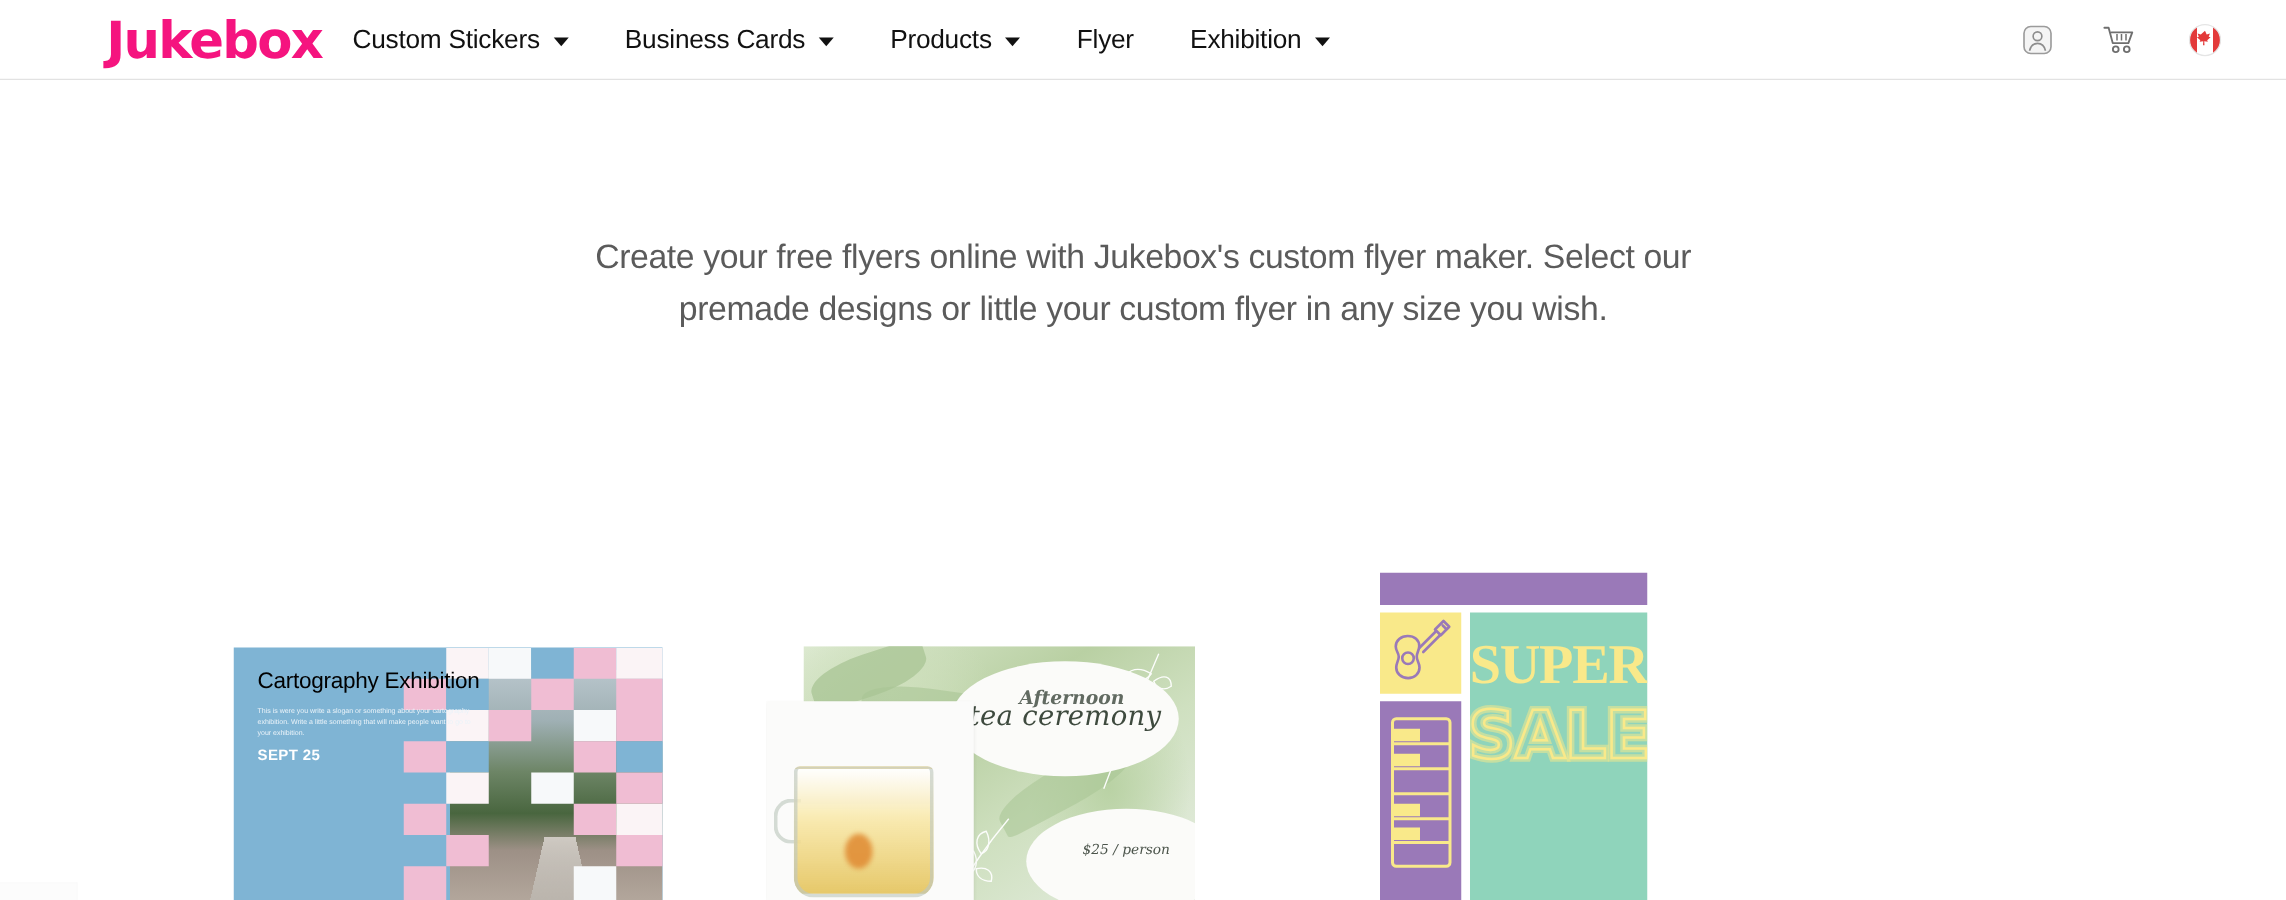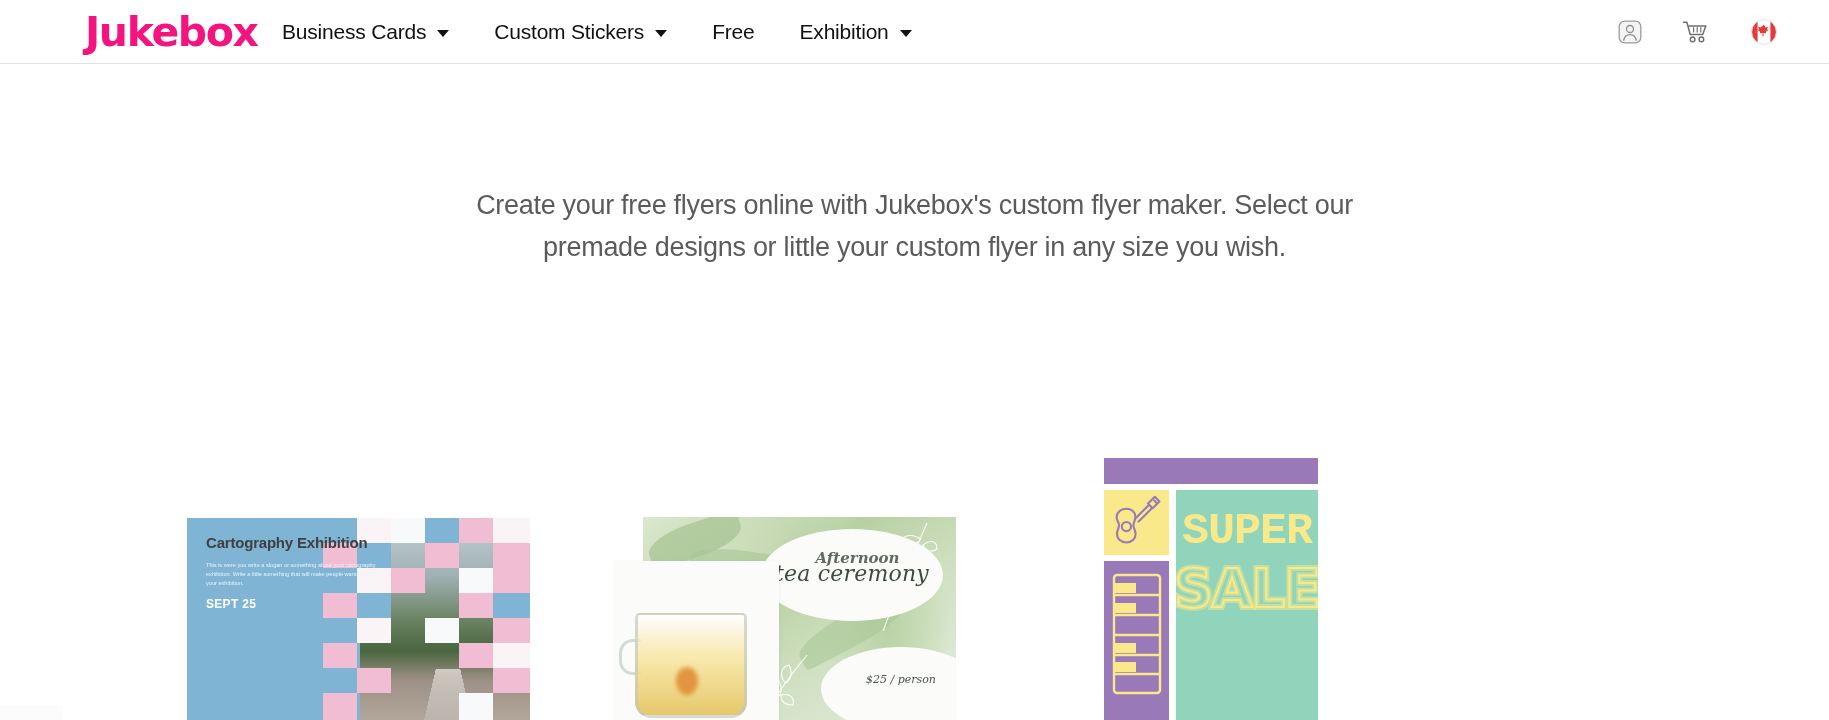--- a/index.html
+++ b/index.html
@@ -126,23 +126,23 @@
   
   #card-cartography {
     left: 187px;
     top: 63px;
     width: 343px;
     height: 203px;
     background: #7fb4d4;
   }
   .carto-text { position: absolute; left: 19px; top: 16px; width: 200px; }
   .carto-title {
-    font-size: 15px;
-    font-weight: 700;
-    color: #404040;
+    font-size: 18px;
+    font-weight: 400;
+    color: #000000;
     letter-spacing: -0.2px;
     font-family: "Liberation Sans", sans-serif;
   }
   .carto-body {
     margin-top: 10px;
     font-size: 5.6px;
     line-height: 9px;
     color: #eaf3f9;
     width: 175px;
     font-family: "Liberation Sans", sans-serif;
@@ -324,21 +324,21 @@
   .ss-super {
     position: absolute;
     left: 50%; top: 19px;
     transform: translateX(-50%);
     font-size: 45px;
     font-weight: 700;
     color: #f9e98a;
     letter-spacing: -1px;
     line-height: 45px;
     white-space: nowrap;
-    font-family: Liberation Mono, monospace;
+    font-family: Liberation Serif, serif;
   }
   .ss-sale {
     position: absolute;
     left: 50%; top: 72px;
     transform: translateX(-50%);
     font-size: 53px;
     font-weight: 700;
     color: transparent;
     -webkit-text-stroke: 2px #f9e98a;
     letter-spacing: -1px;
@@ -374,29 +374,33 @@
 </style>
 </head>
 <body>
 
 <div class="header">
 
   <div class="logo">Jukebox</div>
 
   <nav class="nav">
     <div class="nav-item">
+      <span class="nav-label">Custom Stickers</span>
+      <span class="caret"></span>
+    </div>
+    <div class="nav-item">
       <span class="nav-label">Business Cards</span>
       <span class="caret"></span>
     </div>
     <div class="nav-item">
-      <span class="nav-label">Custom Stickers</span>
+      <span class="nav-label">Products</span>
       <span class="caret"></span>
     </div>
     <div class="nav-item">
-      <span class="nav-label">Free</span>
+      <span class="nav-label">Flyer</span>
     </div>
     <div class="nav-item">
       <span class="nav-label">Exhibition</span>
       <span class="caret"></span>
     </div>
   </nav>
 
   <div class="header-actions">
     <div class="hdr-icon" id="account-slot">
       <svg width="26" height="26" viewBox="0 0 26 26">

